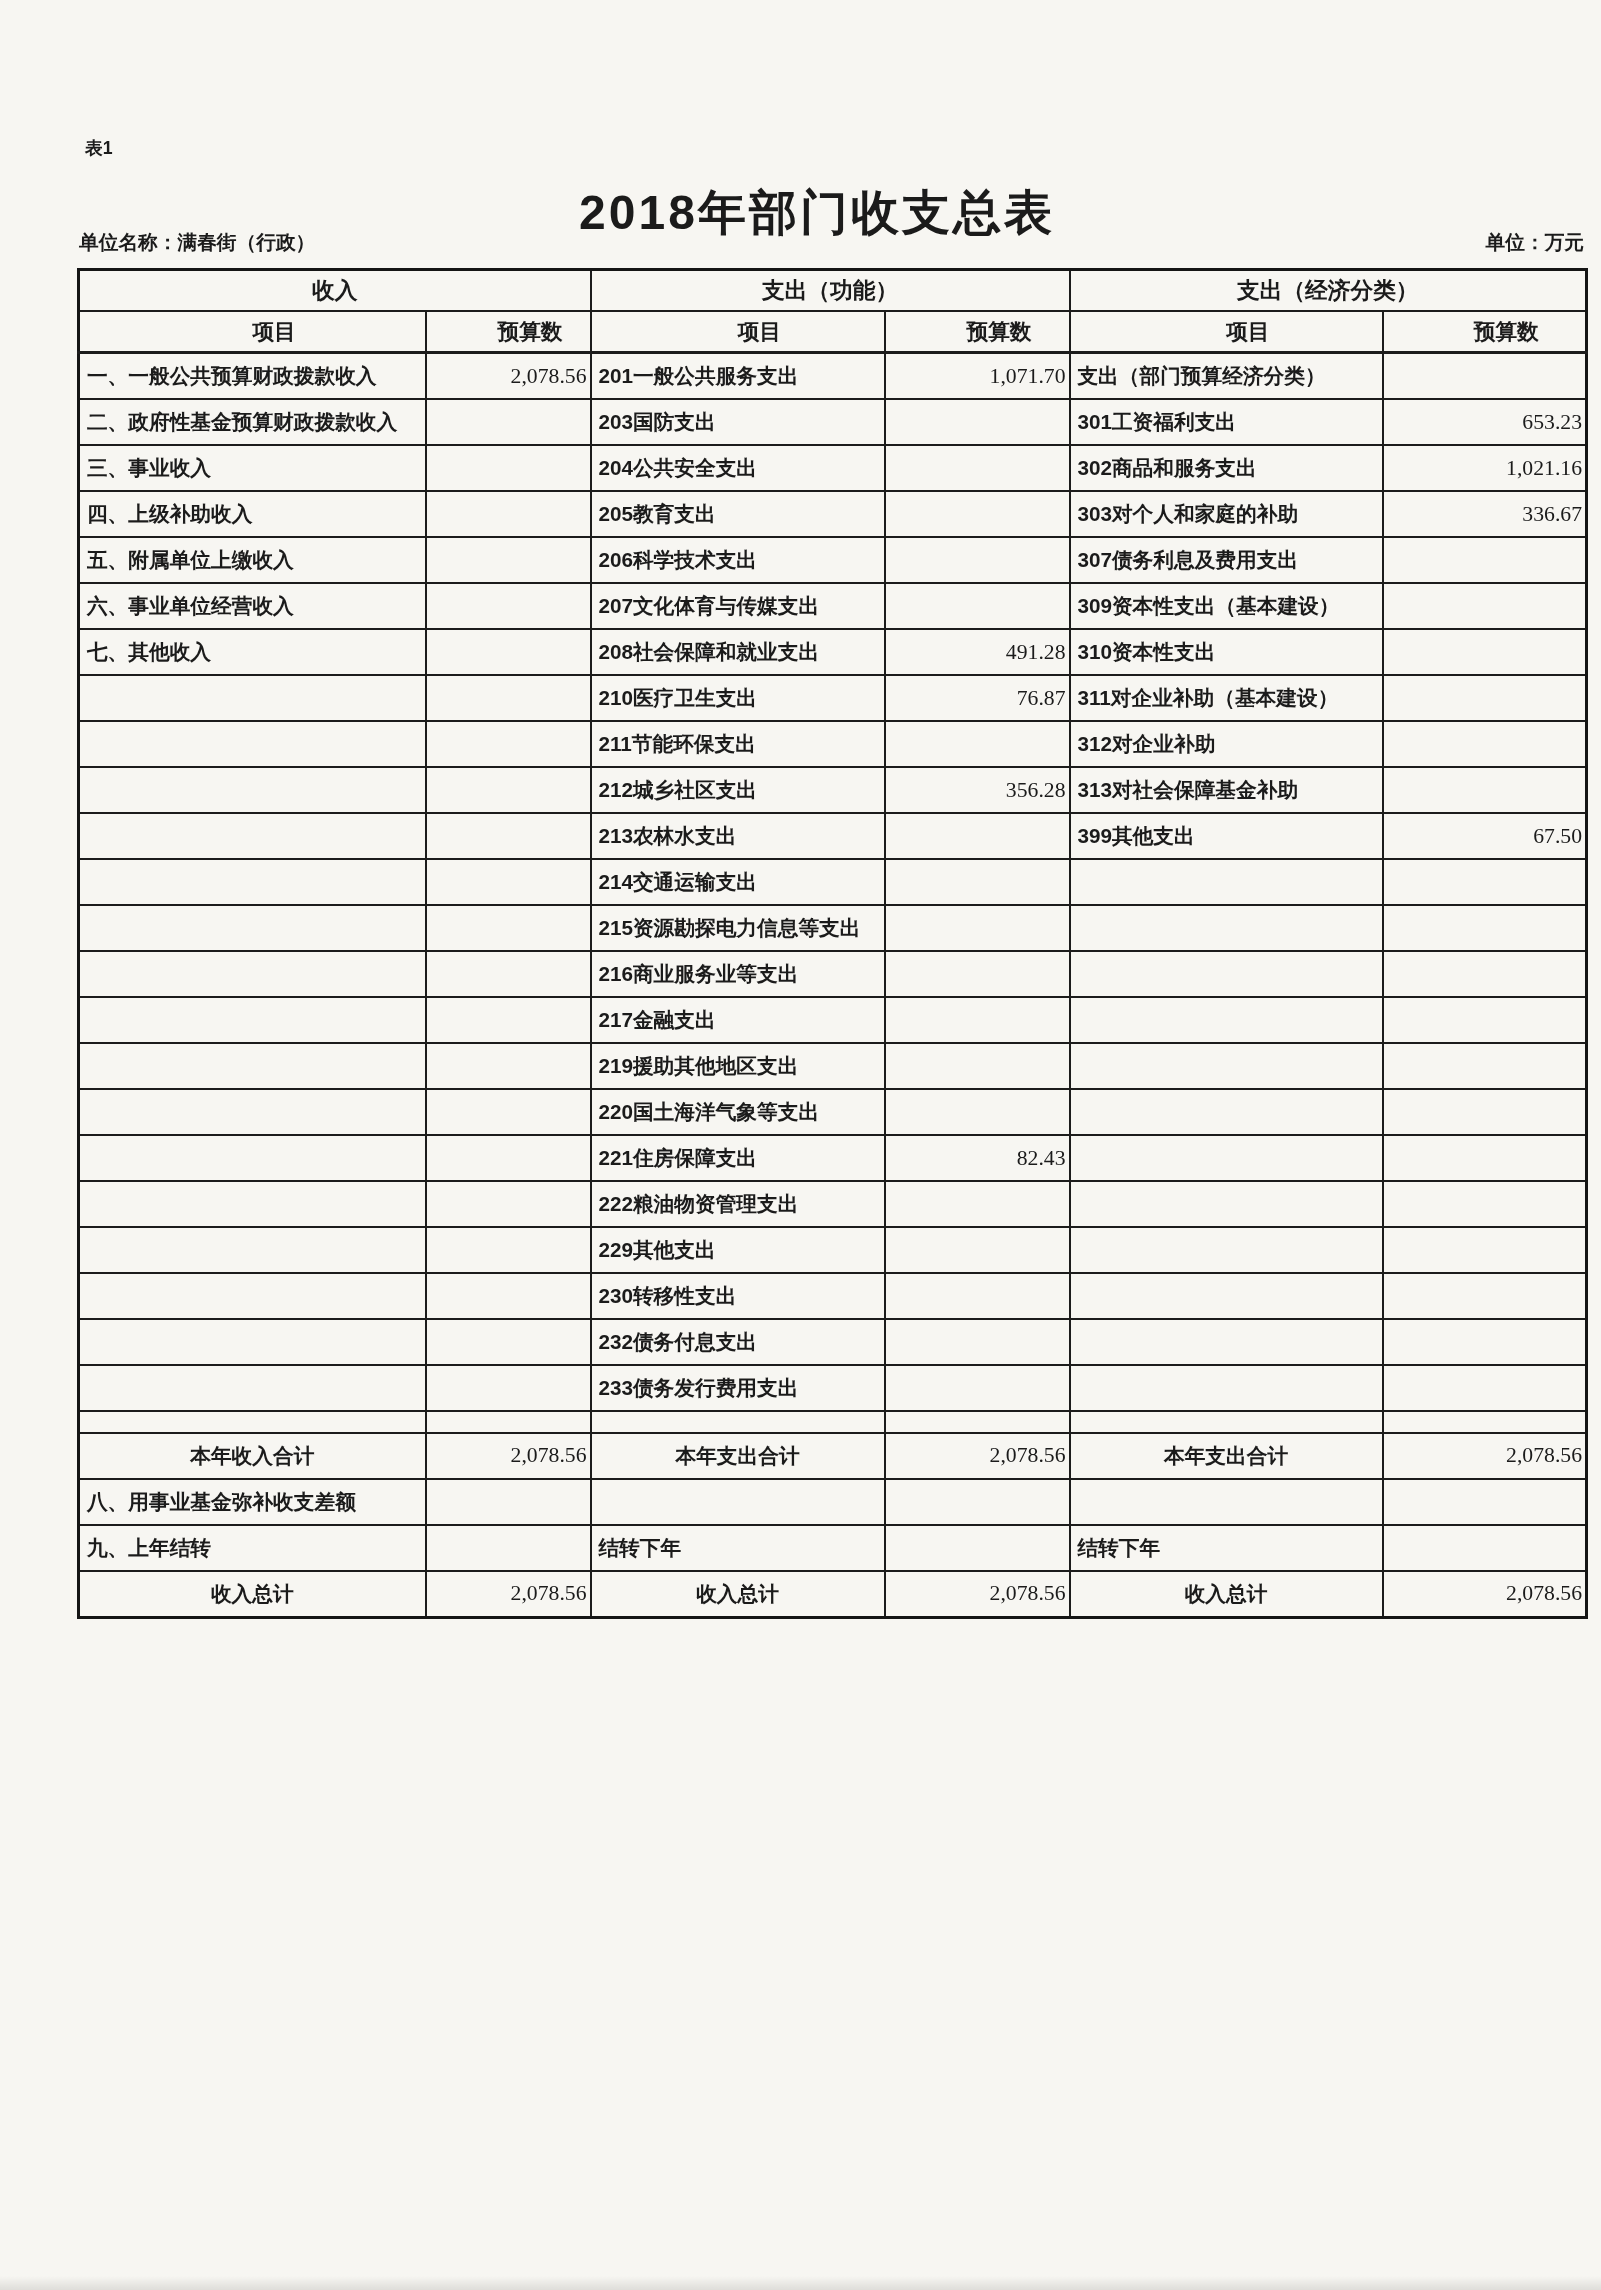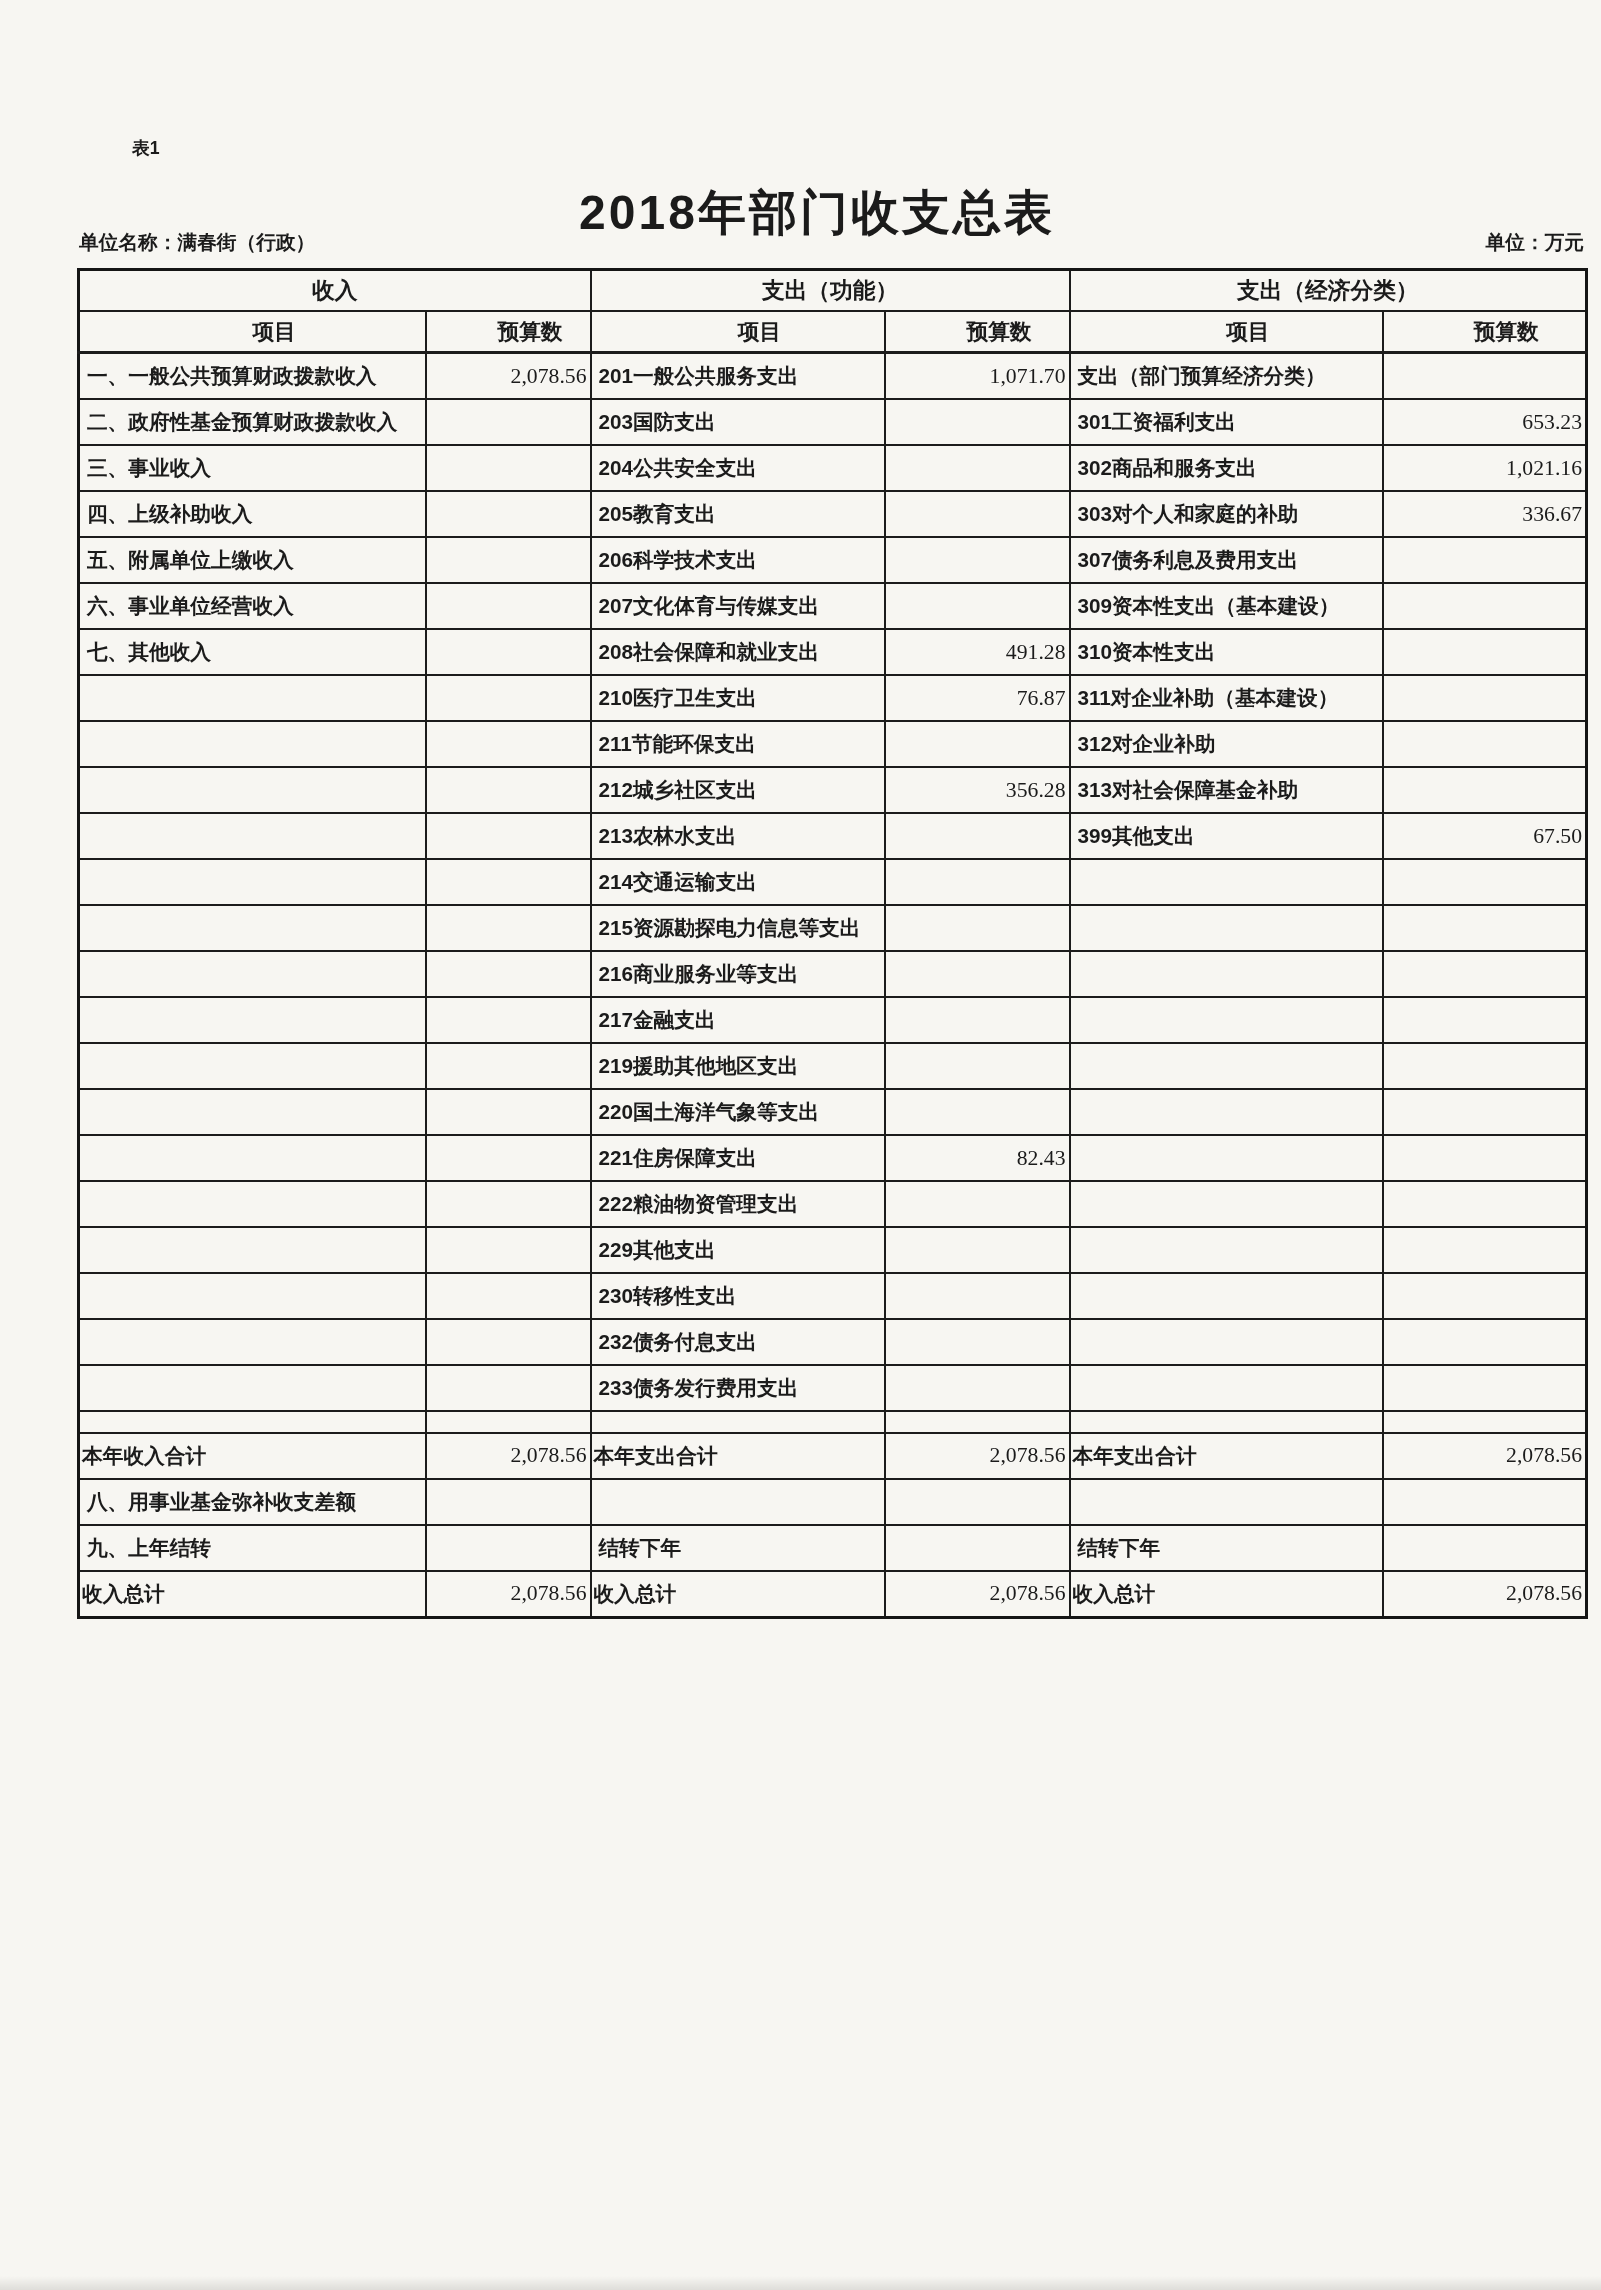--- a/index.html
+++ b/index.html
@@ -10,21 +10,21 @@
     font-family:"Liberation Sans", sans-serif;
     overflow:hidden;
   }
   body::after{ 
     content:"";position:absolute;left:0;bottom:0;width:100%;height:13.8px;
     background:linear-gradient(to bottom, rgba(0,0,0,0), rgba(0,0,0,0.10));
     pointer-events:none;
   }
   .sheet-label{
     position:absolute;left:85px;top:136px;
-    font-size:17.7px;font-weight:700;margin-left:47px;
+    font-size:17.7px;font-weight:700;
   }
   .title{
     position:absolute;left:0;top:165px;width:100%;
     margin:16px;text-align:center;
     font-size:48px;font-weight:700;letter-spacing:3px;
   }
   .meta{
     position:absolute;left:79px;top:229px;width:1505px;
     display:flex;justify-content:space-between;align-items:flex-end;
     font-size:19.7px;font-weight:700;
@@ -52,21 +52,21 @@
   .budget td.item{
     text-align:left;padding:0 3.9px 0 6.9px;
     font-size:20.7px;font-weight:700;
   }
   .budget td.num{
     text-align:right;padding:0 3px 0 2px;
     font-family:"Liberation Serif", serif;
     font-size:21.7px;font-weight:400;
   }
   .budget tr.short td{height:19.7px;}
-  .budget tr.totals td.item{padding:0 2px;}
+  .budget tr.totals td.item{text-align:center;padding:0 2px;}
 </style>
 </head>
 <body>
 
 <div class="sheet-label">表1</div>
 
 <h1 class="title">2018年部门收支总表</h1>
 
 <div class="meta">
   <span class="unit-name">单位名称：满春街（行政）</span>

